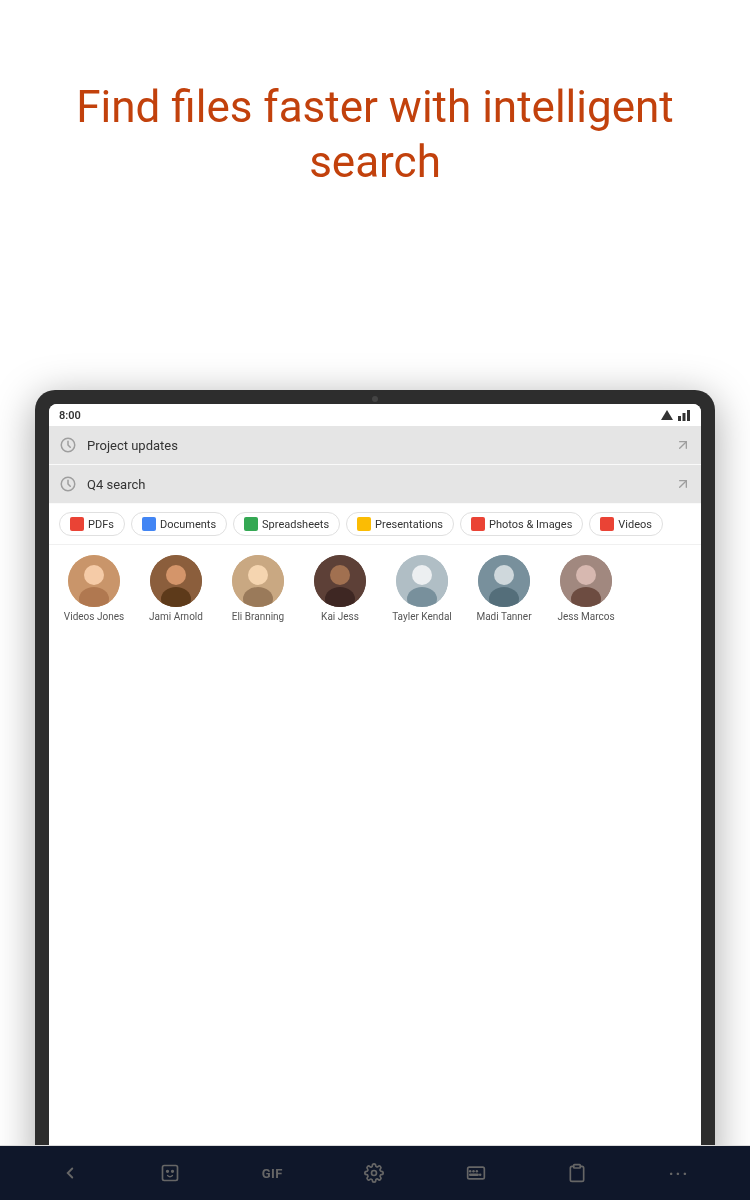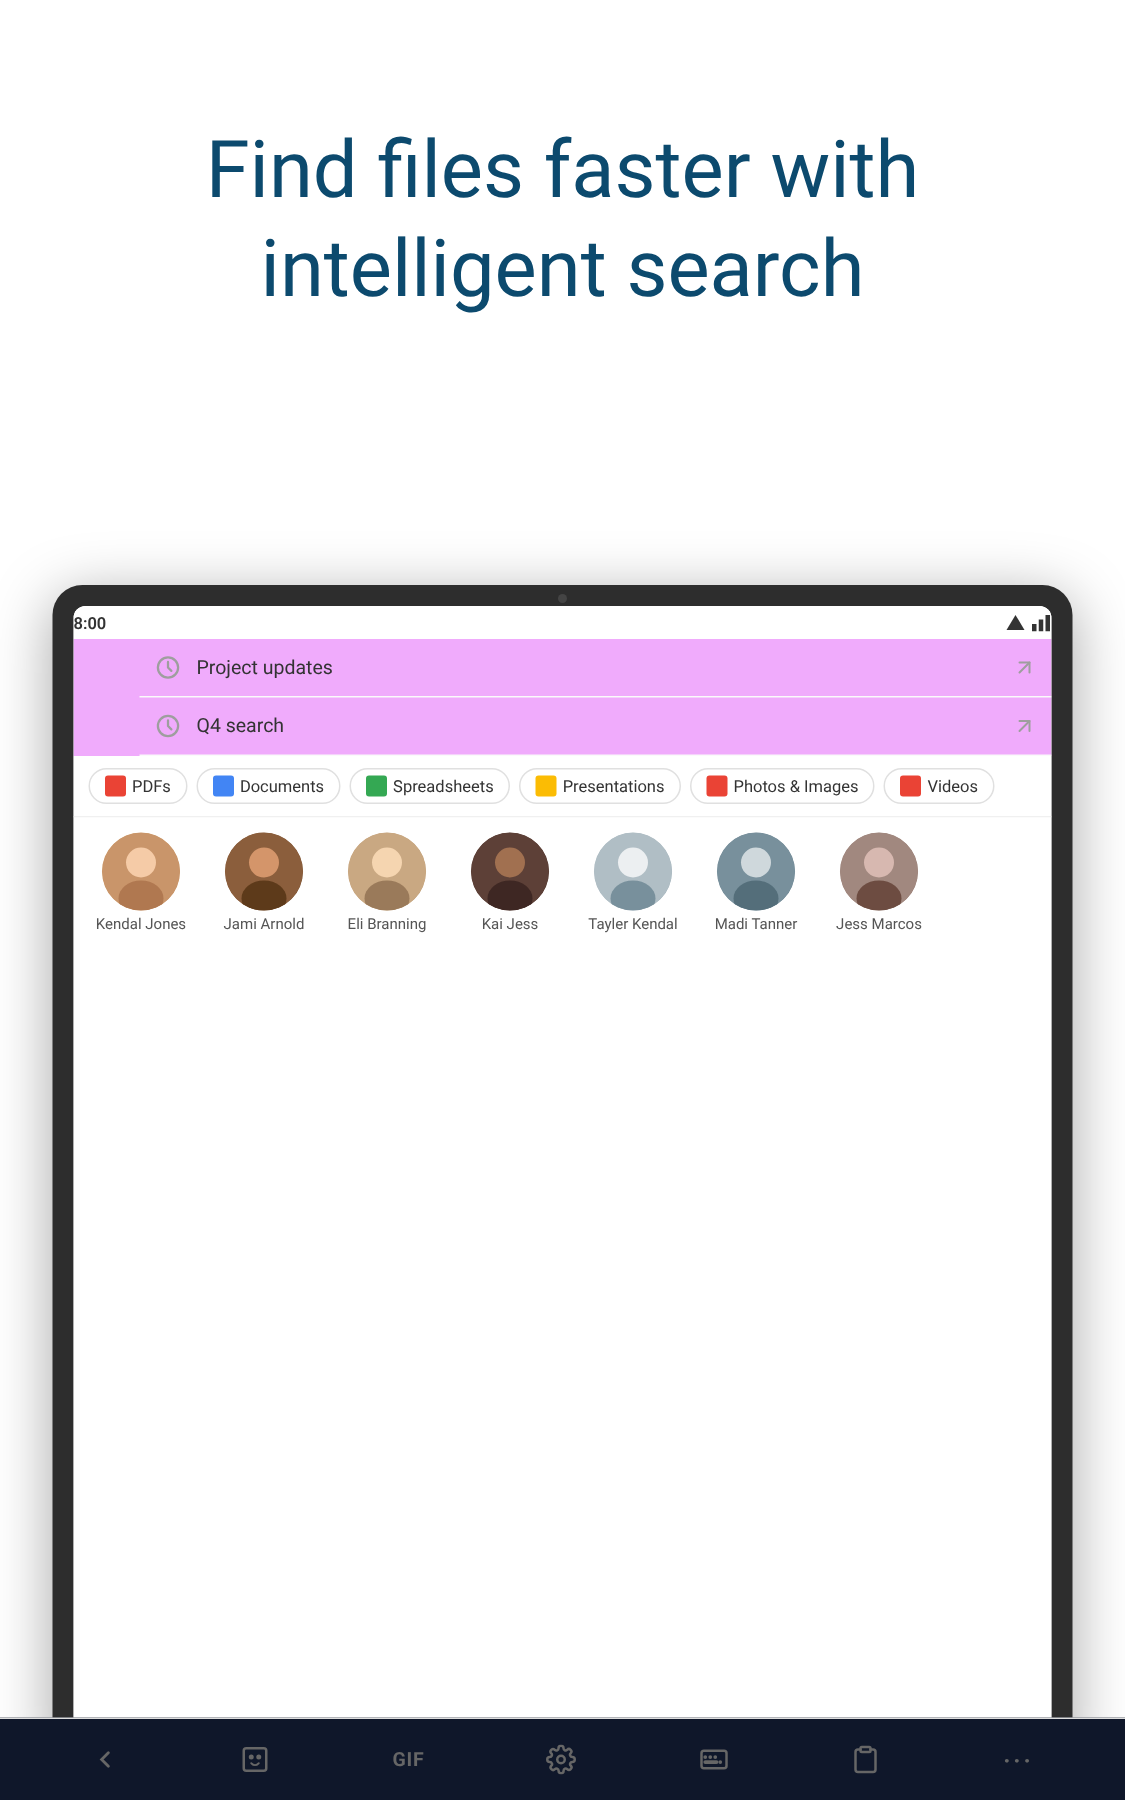--- a/index.html
+++ b/index.html
@@ -11,22 +11,22 @@
       overflow: hidden;
       position: relative;
     }
 
     
     .hero-text {
       text-align: center;
       padding: 80px 60px 40px;
     }
     .hero-title {
-      font-size: 53px;
-      color: #0c4a6e;
+      font-size: 44px;
+      color: #c2410c;
       font-weight: 400;
       line-height: 1.25;
     }
 
     
     .tablet-frame {
       position: absolute;
       top: 390px;
       left: 50%;
       transform: translateX(-50%);
@@ -59,21 +59,21 @@
       overflow: hidden;
       display: flex;
       flex-direction: column;
     }
 
     
     .status-bar {
       display: flex;
       justify-content: space-between;
       align-items: center;
-      padding: 4px 0;
+      padding: 4px 10px;
       background: #fff;
       height: 22px;
     }
     .status-time {
       font-size: 11px;
       font-weight: 600;
       color: #333;
     }
     .status-icons {
       display: flex;
@@ -98,22 +98,21 @@
     }
     .search-input-text {
       font-size: 14px;
       color: #aaa;
       flex: 1;
     }
 
     
     .suggestions-list {
       flex: 0 0 auto;
-      background: #f0abfc;
-      padding-left: 44px;
+      background: #e5e5e5;
     }
     .suggestion-item {
       display: flex;
       align-items: center;
       padding: 10px 10px;
       gap: 10px;
       border-bottom: 1px solid #fafafa;
     }
     .clock-icon {
       width: 18px;
@@ -324,21 +323,21 @@
 
     <div class="people-row">
       <div class="person-item">
         <div class="person-avatar av1">
           <svg width="52" height="52" viewBox="0 0 52 52">
             <circle cx="26" cy="26" r="26" fill="#c9956a"></circle>
             <circle cx="26" cy="20" r="10" fill="#f5cba7"></circle>
             <ellipse cx="26" cy="44" rx="15" ry="12" fill="#b07850"></ellipse>
           </svg>
         </div>
-        <span class="person-name">Kendal Jones</span>
+        <span class="person-name">Videos Jones</span>
       </div>
       <div class="person-item">
         <div class="person-avatar av2">
           <svg width="52" height="52" viewBox="0 0 52 52">
             <circle cx="26" cy="26" r="26" fill="#8b5e3c"></circle>
             <circle cx="26" cy="20" r="10" fill="#d4956a"></circle>
             <ellipse cx="26" cy="44" rx="15" ry="12" fill="#5d3a1a"></ellipse>
           </svg>
         </div>
         <span class="person-name">Jami Arnold</span>

